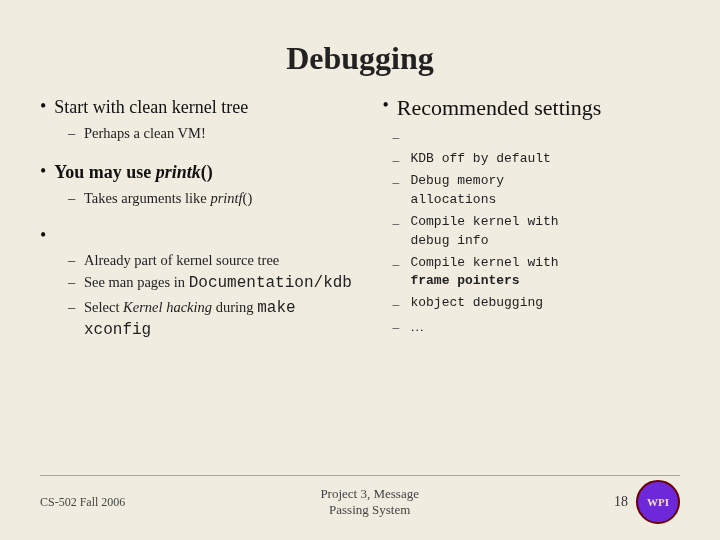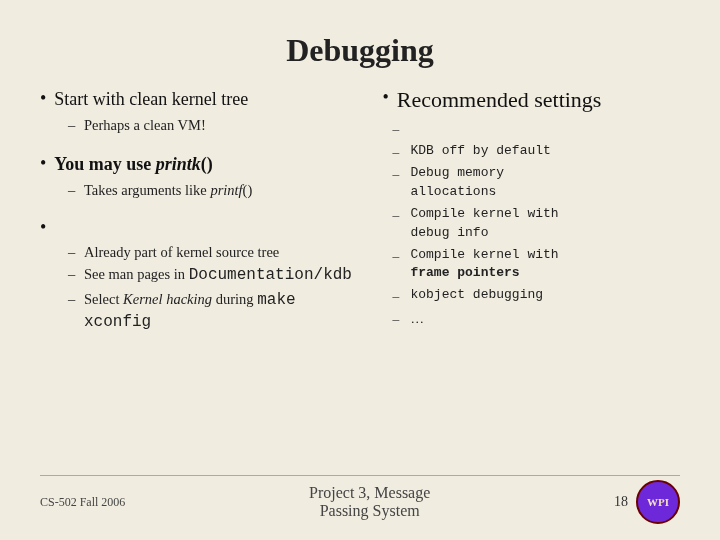--- a/index.html
+++ b/index.html
@@ -10,21 +10,21 @@
       background: #f0ece0;
       font-family: 'Times New Roman', Times, serif;
       overflow: hidden;
       position: relative;
     }
 
     .slide {
       width: 720px;
       height: 540px;
       background: #f0ece0;
-      padding: 32px 40px 16px 40px;
+      padding: 40px 40px 16px 40px;
       display: flex;
       flex-direction: column;
     }
 
     .slide-title {
       text-align: center;
       font-size: 32px;
       font-weight: bold;
       color: #222;
       margin-bottom: 18px;
@@ -155,21 +155,21 @@
       border-top: 1px solid #aaa;
     }
 
     .footer-left {
       font-size: 12px;
       color: #444;
       font-family: Liberation Serif, serif;
     }
 
     .footer-center {
-      font-size: 16px;
+      font-size: 13px;
       color: #444;
       text-align: center;
     }
 
     .footer-right {
       display: flex;
       align-items: center;
       gap: 8px;
     }
 

